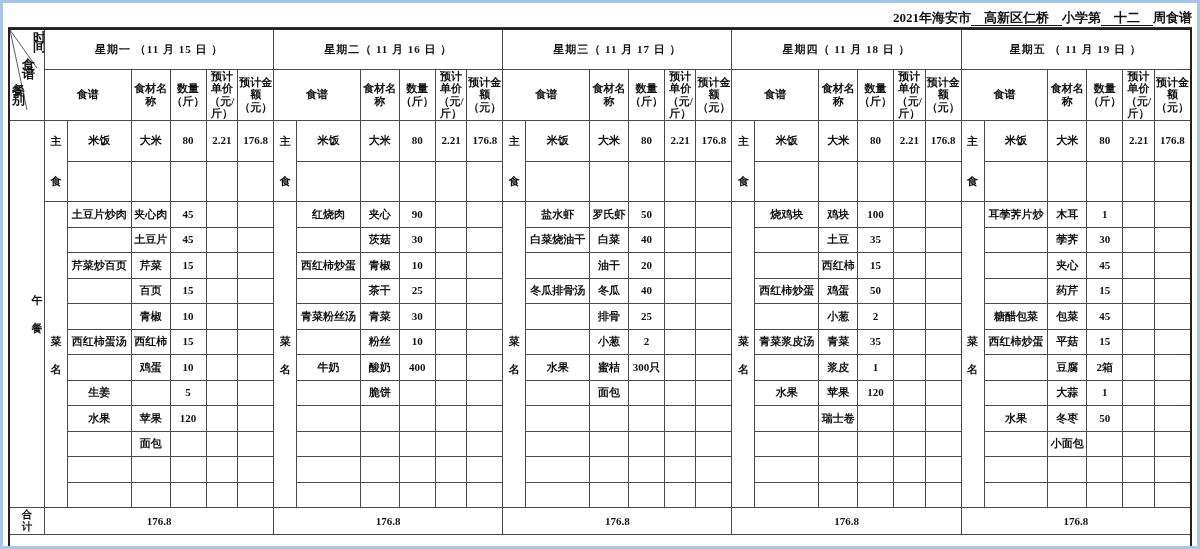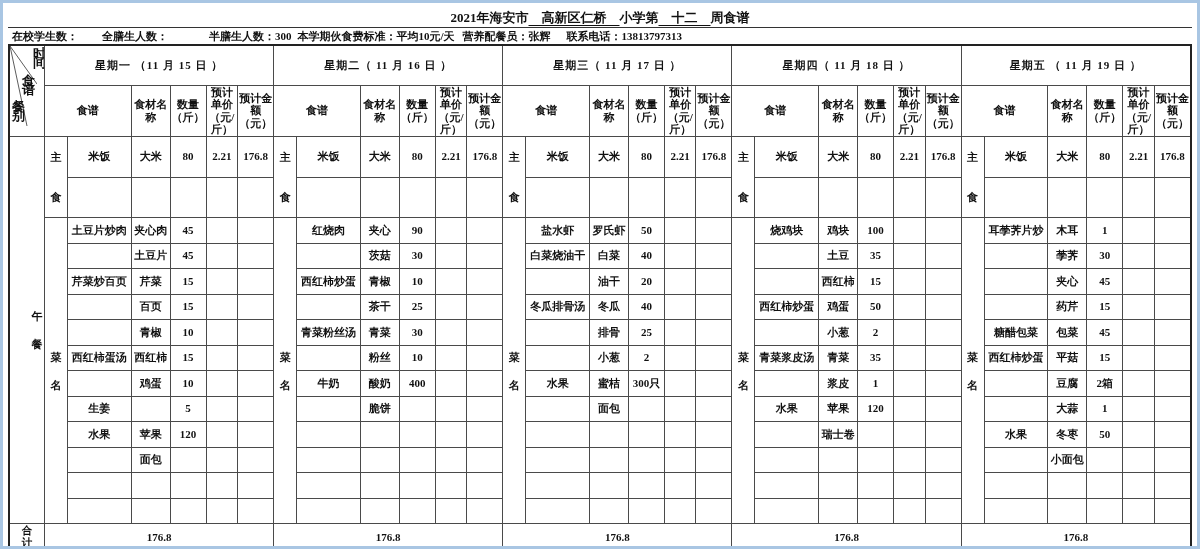--- a/index.html
+++ b/index.html
@@ -9,21 +9,21 @@
     border:3px solid #a9c6e3;
     overflow:hidden;
     background:#fff;
     font-family:"Liberation Serif","DejaVu Serif",serif;
     color:#111;
     box-sizing:content-box;
   }
   .inner{padding:5px 5px 0 5px;}
   .title{
     height:19px;line-height:19px;
-    text-align:center;font-size:13px;font-weight:bold;
+    text-align:right;font-size:13px;font-weight:bold;
     border-bottom:1px solid #333;
     white-space:pre;
   }
   .title .u{text-decoration:underline;text-underline-offset:3px;}
   .info{
     height:16px;line-height:16px;
     display:flex;align-items:center;
     font-size:11px;font-weight:bold;white-space:pre;
     overflow:hidden;
   }
@@ -75,28 +75,20 @@
   .corner-menu{left:12px;top:30px;}
   .corner-meal{left:2px;top:56px;}
 </style>
 </head>
 <body>
 
 <div class="page">
   <div class="inner">
     <div class="title"><span>2021年海安市</span><span class="u">　高新区仁桥　</span><span>小学第</span><span class="u">　十二　</span><span>周食谱</span></div>
 
-    <div class="info">
-      <span style="margin-left:4px">在校学生数：</span>
-      <span style="margin-left:24px">全膳生人数：</span>
-      <span style="margin-left:41px">半膳生人数：300</span>
-      <span style="margin-left:6px">本学期伙食费标准：平均10元/天</span>
-      <span style="margin-left:8px">营养配餐员：张辉</span>
-      <span style="margin-left:16px">联系电话：13813797313</span>
-    </div>
 
     <table class="menu">
         <colgroup>
           <col style="width: 27px;">
           <col style="width: 24px;">
           <col style="width: 70px;">
           <col style="width: 42px;">
           <col style="width: 31px;">
           <col style="width: 32px;">
           <col style="width: 32px;">

